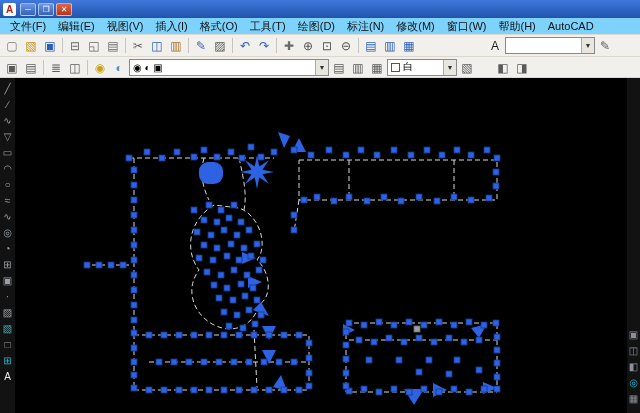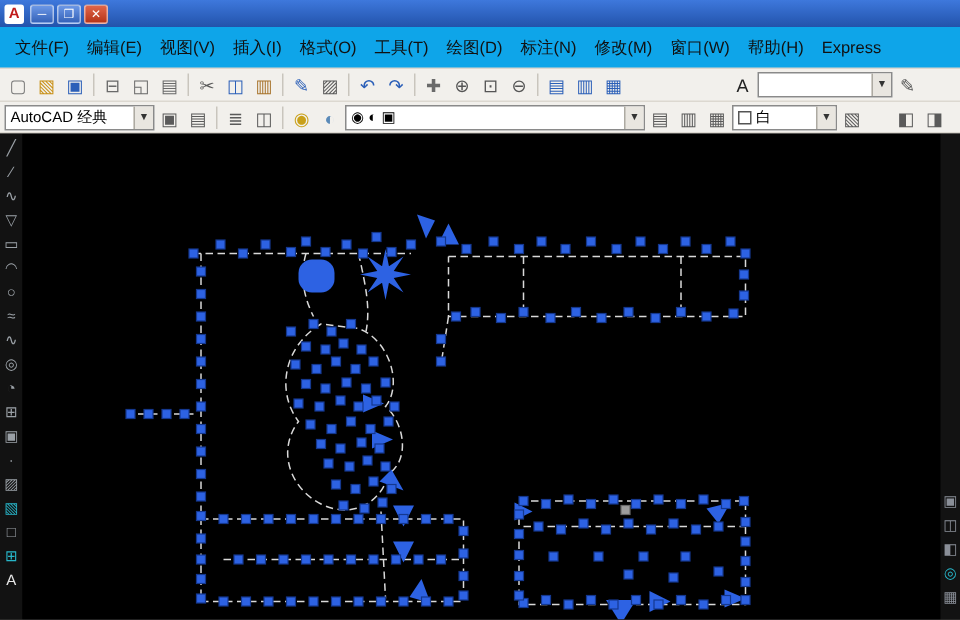--- a/index.html
+++ b/index.html
@@ -9,21 +9,21 @@
 
   
   .titlebar { height:18px; background:linear-gradient(#3e78dc,#2253ab); display:flex; align-items:center; padding:0 3px; gap:4px; flex:0 0 auto; }
   .app-icon { width:13px; height:13px; background:#fff; color:#c01a1a; font-weight:bold; font-size:10px; line-height:13px; text-align:center; border-radius:2px; flex:0 0 auto; }
   .title { color:#fff; font-size:11px; font-weight:bold; white-space:nowrap; overflow:hidden; flex:1; }
   .winbtns { display:flex; gap:2px; flex:0 0 auto; }
   .wb { width:16px; height:13px; font-size:8px; line-height:12px; text-align:center; color:#fff; background:linear-gradient(#6b97e6,#3562b8); border:1px solid #ffffff88; border-radius:2px; padding:0; font-family:"Liberation Sans",sans-serif; }
   .wb.close { background:linear-gradient(#e0654a,#b53418); }
 
   
-  .menubar { height:28px; background:#0ea5e9; border-bottom:1px solid #dcd8d0; display:flex; align-items:center; font-size:11px; padding-left:4px; flex:0 0 auto; }
+  .menubar { height:17px; background:#7dd3fc; border-bottom:1px solid #dcd8d0; display:flex; align-items:center; font-size:11px; padding-left:4px; flex:0 0 auto; }
   .mi { padding:1px 6px; white-space:nowrap; color:#111; }
 
   
   .toolbar { background:#f2f0ec; border-bottom:1px solid #dcd8d0; display:flex; align-items:center; padding:0 3px; gap:1px; flex:0 0 auto; }
   .tb1 { height:22px; }
   .tb2 { height:21px; }
   .ticon { width:18px; height:17px; font-size:12px; line-height:16px; text-align:center; border:1px solid transparent; border-radius:2px; }
   .tsep { width:1px; height:15px; background:#c9c5bd; margin:0 2px; }
   .tspacer { height:1px; }
   .combo { height:17px; background:#fff; border:1px solid #8a8a8a; display:flex; align-items:center; font-size:10px; padding-left:3px; color:#000; }
@@ -58,21 +58,21 @@
       <span class="mi">编辑(E)</span>
       <span class="mi">视图(V)</span>
       <span class="mi">插入(I)</span>
       <span class="mi">格式(O)</span>
       <span class="mi">工具(T)</span>
       <span class="mi">绘图(D)</span>
       <span class="mi">标注(N)</span>
       <span class="mi">修改(M)</span>
       <span class="mi">窗口(W)</span>
       <span class="mi">帮助(H)</span>
-      <span class="mi">Express</span>
+      <span class="mi">AutoCAD</span>
     </div>
 
   <div class="toolbar tb1" id="toolbar1">
       <div class="ticon" style="color: rgb(122, 122, 122);">▢</div>
       <div class="ticon" style="color: rgb(201, 145, 24);">▧</div>
       <div class="ticon" style="color: rgb(43, 95, 184);">▣</div>
       <div class="tsep"></div>
       <div class="ticon" style="color: rgb(106, 106, 106);">⊟</div>
       <div class="ticon" style="color: rgb(106, 106, 106);">◱</div>
       <div class="ticon" style="color: rgb(106, 106, 106);">▤</div>
@@ -98,24 +98,20 @@
       <div class="tspacer" style="width: 66px;"></div>
       <div class="ticon" style="color: rgb(34, 34, 34);">A</div>
       <div class="combo" style="width: 90px;">
         <span class="val"></span>
         <span class="arrow">▼</span>
       </div>
       <div class="ticon" style="color: rgb(85, 85, 85);">✎</div>
     </div>
 
   <div class="toolbar tb2" id="toolbar2">
-      <div class="combo" style="width: 100px;">
-        <span class="val">AutoCAD 经典</span>
-        <span class="arrow">▼</span>
-      </div>
       <div class="ticon" style="color: rgb(90, 90, 90);">▣</div>
       <div class="ticon" style="color: rgb(90, 90, 90);">▤</div>
       <div class="tsep"></div>
       <div class="ticon" style="color: rgb(90, 90, 90);">≣</div>
       <div class="ticon" style="color: rgb(90, 90, 90);">◫</div>
       <div class="tsep"></div>
       <div class="ticon" style="color: rgb(201, 160, 24);">◉</div>
       <div class="ticon" style="color: rgb(90, 138, 184);">◐</div>
       <div class="combo" style="width: 200px;">
         <span class="val">◉ ◐ ▣</span>

